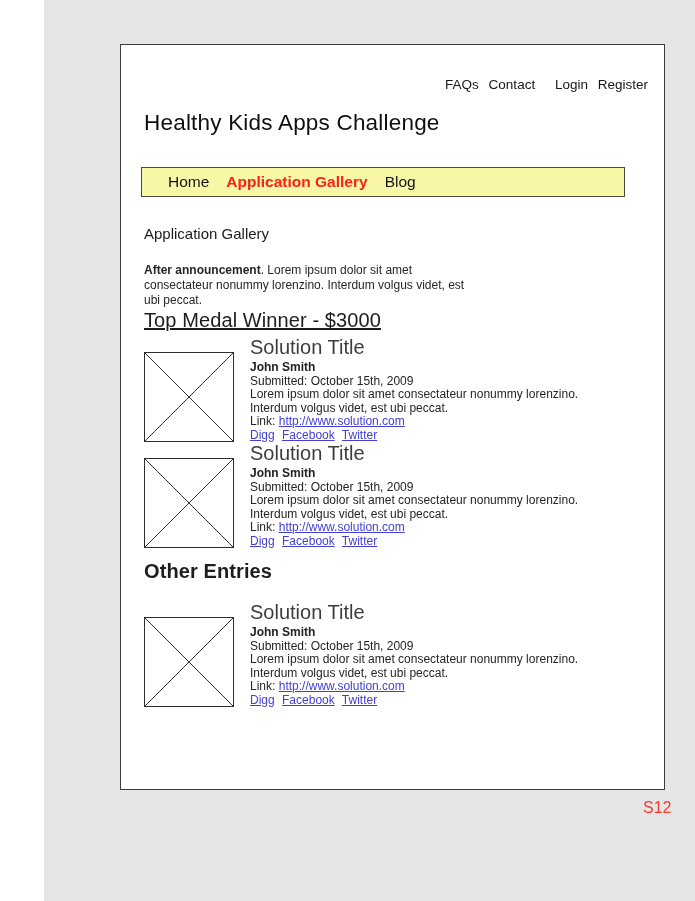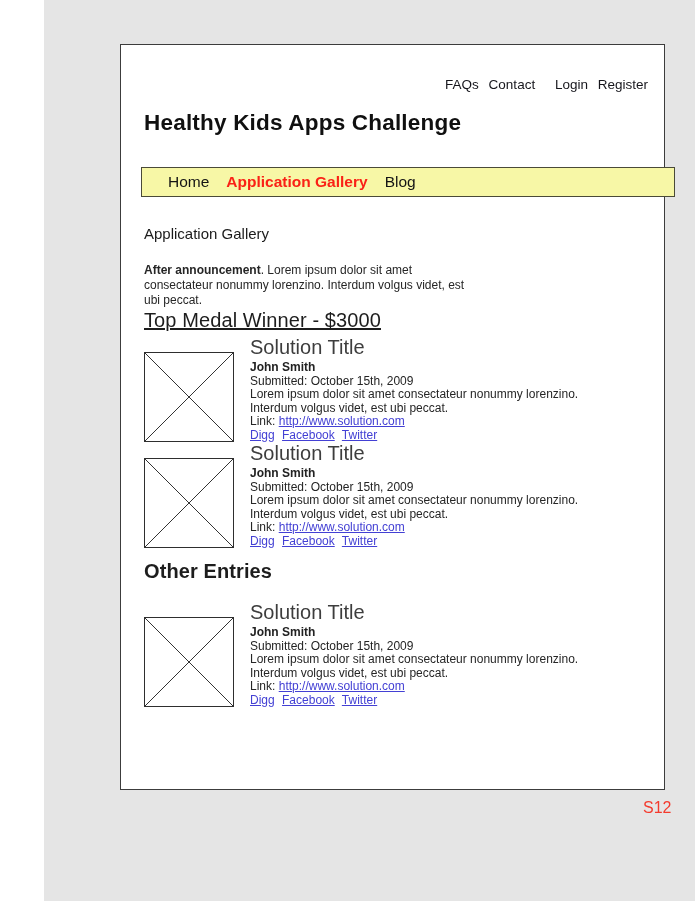--- a/index.html
+++ b/index.html
@@ -10,24 +10,24 @@
   .page { position:absolute; left:76px; top:44px; width:545px; height:746px;
           border:1px solid #3c3c3c; background:#ffffff; }
 
   
   .utility { position:absolute; top:32px; right:16px; font-size:13.5px; color:#16161c; white-space:nowrap; }
   .utility .ulink { cursor:pointer; }
   .utility .gap-s { margin-left:6px; }
   .utility .gap-l { margin-left:16px; }
 
   
-  .site-title { position:absolute; left:23px; top:65px; font-size:22.5px; font-weight:700; color:#101010; letter-spacing:0.2px; }
+  .site-title { position:absolute; left:23px; top:65px; font-size:22.5px; font-weight:400; color:#101010; letter-spacing:0.2px; }
 
   
-  .main-nav { position:absolute; left:20px; top:122px; width:534px; height:30px;
+  .main-nav { position:absolute; left:20px; top:122px; width:484px; height:30px;
               background:#f7f7a6; border:1px solid #4a4a38; display:flex; align-items:center;
               padding-left:26px; font-size:15.5px; }
   .main-nav .nav-item { margin-right:17px; color:#141414; cursor:pointer; }
   .main-nav .nav-item.active { color:#fa2116; font-weight:bold; }
 
   
   .content { position:absolute; left:23px; top:177px; width:500px; }
   .page-heading { margin-top:3px; font-size:15px; font-weight:400; color:#1b1b1b; }
   .intro { margin-top:21px; width:328px; font-size:12px; line-height:15px; color:#262626; }
   .intro .lead { font-weight:bold; }

